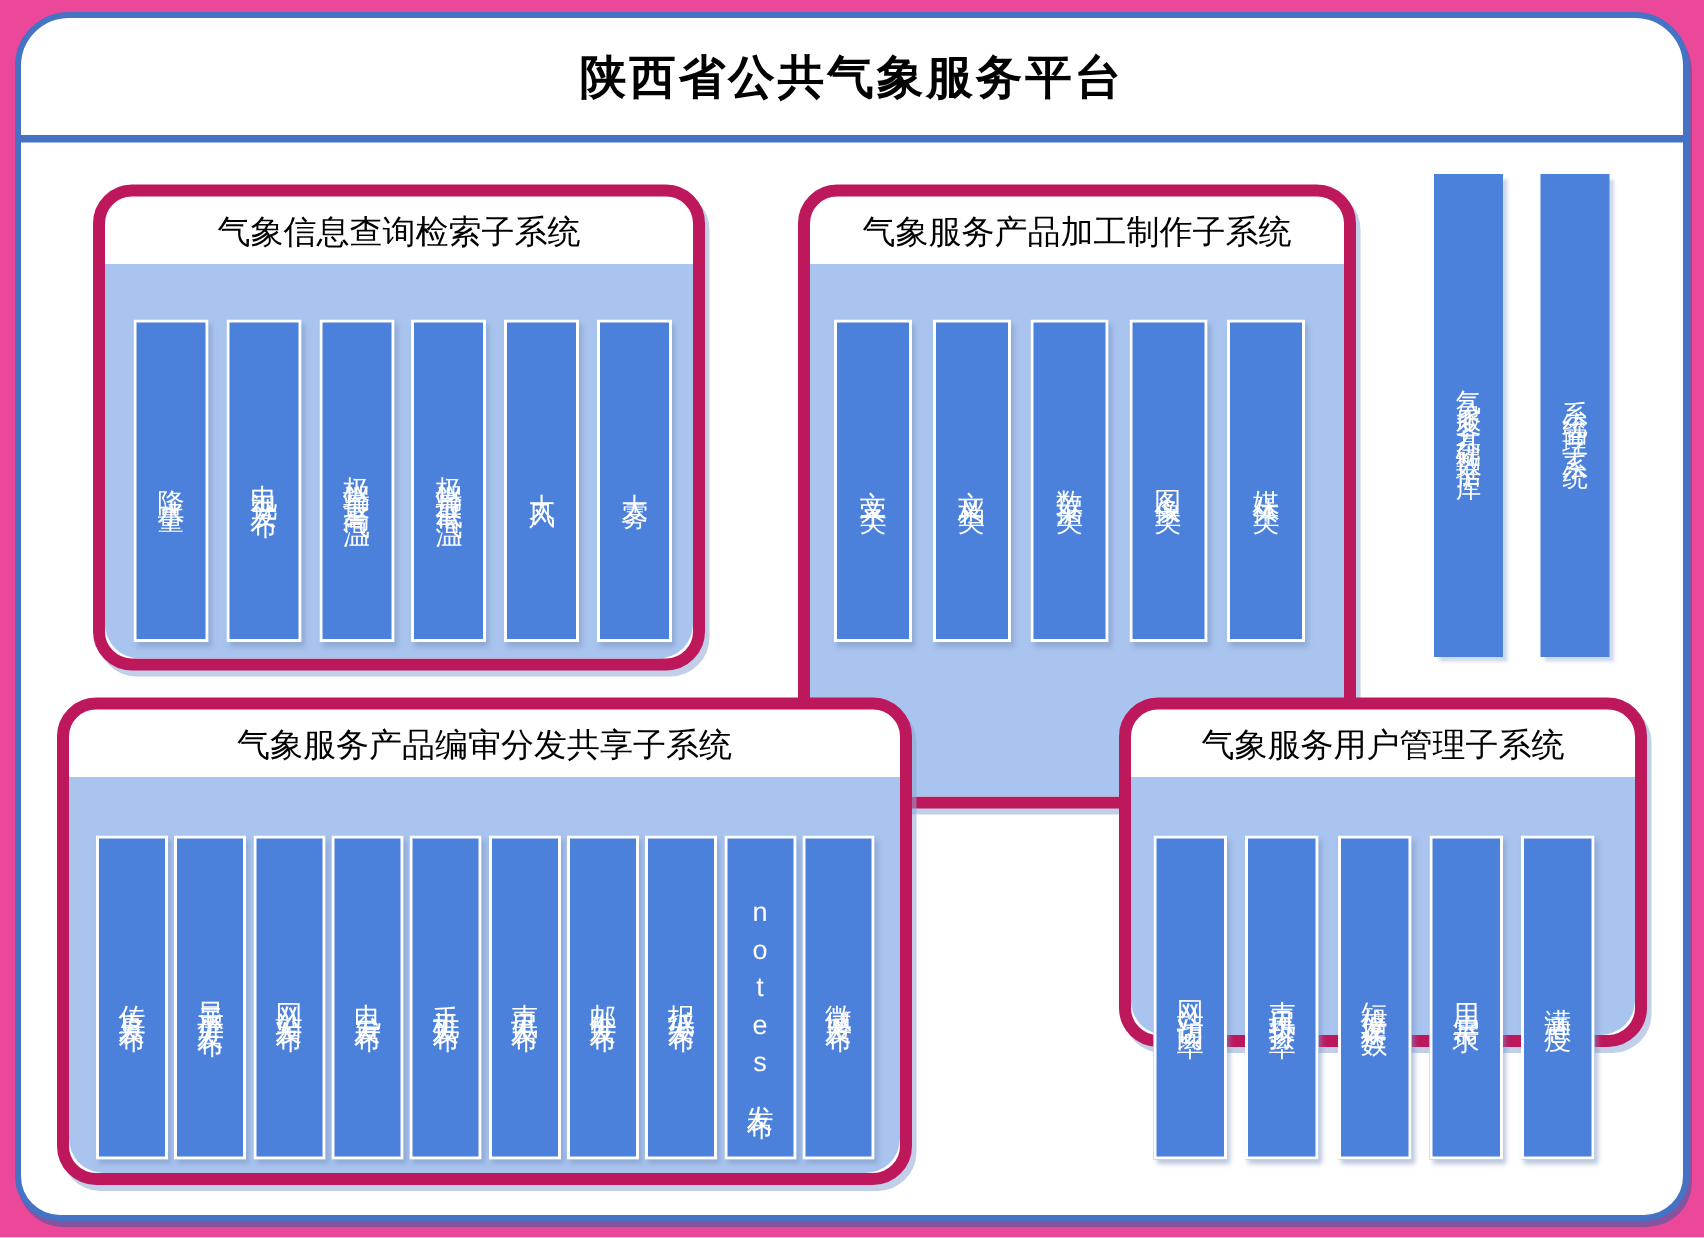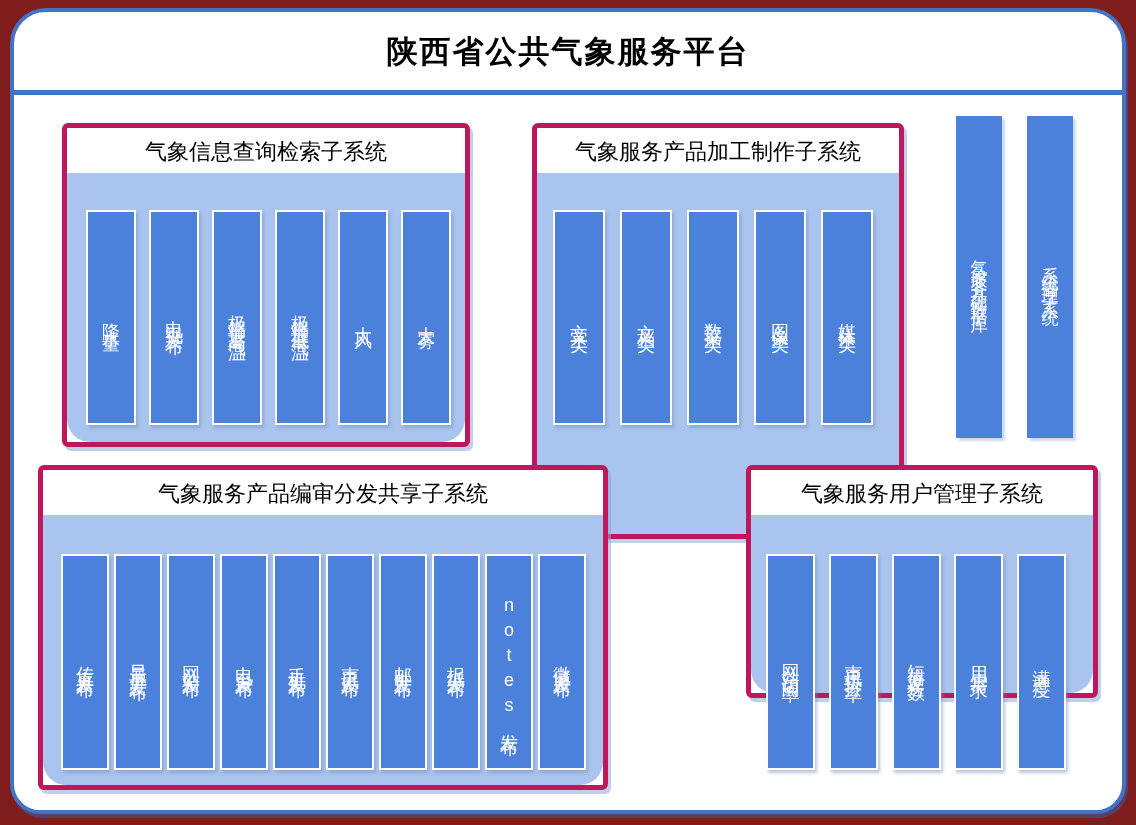--- a/index.html
+++ b/index.html
@@ -5,21 +5,21 @@
   html, body {
     margin: 0;
     padding: 0;
     background: #ffffff;
     font-family: "Liberation Sans", sans-serif;
   }
   .stage {
     position: relative;
     width: 1136px;
     height: 825px;
-    background: #7f1d1d;
+    background: #ec4899;
     overflow: hidden;
   }
   
   .frame {
     position: absolute;
     left: 10px;
     top: 8px;
     width: 1116px;
     height: 806px;
     box-sizing: border-box;
@@ -46,22 +46,22 @@
     left: -4px;
     right: -4px;
     top: 78px;
     height: 5px;
     background: #4472C4;
   }
   
   .panel {
     position: absolute;
     box-sizing: border-box;
-    border: 5px solid #be185d;
-    border-radius: 6px;
+    border: 8px solid #be185d;
+    border-radius: 26px;
     background: #ffffff;
     box-shadow: 3px 4px 0 rgba(142, 167, 213, 0.55);
   }
   .panel-title {
     position: absolute;
     left: 0;
     right: 0;
     top: 0;
     height: 45px;
     line-height: 47px;

